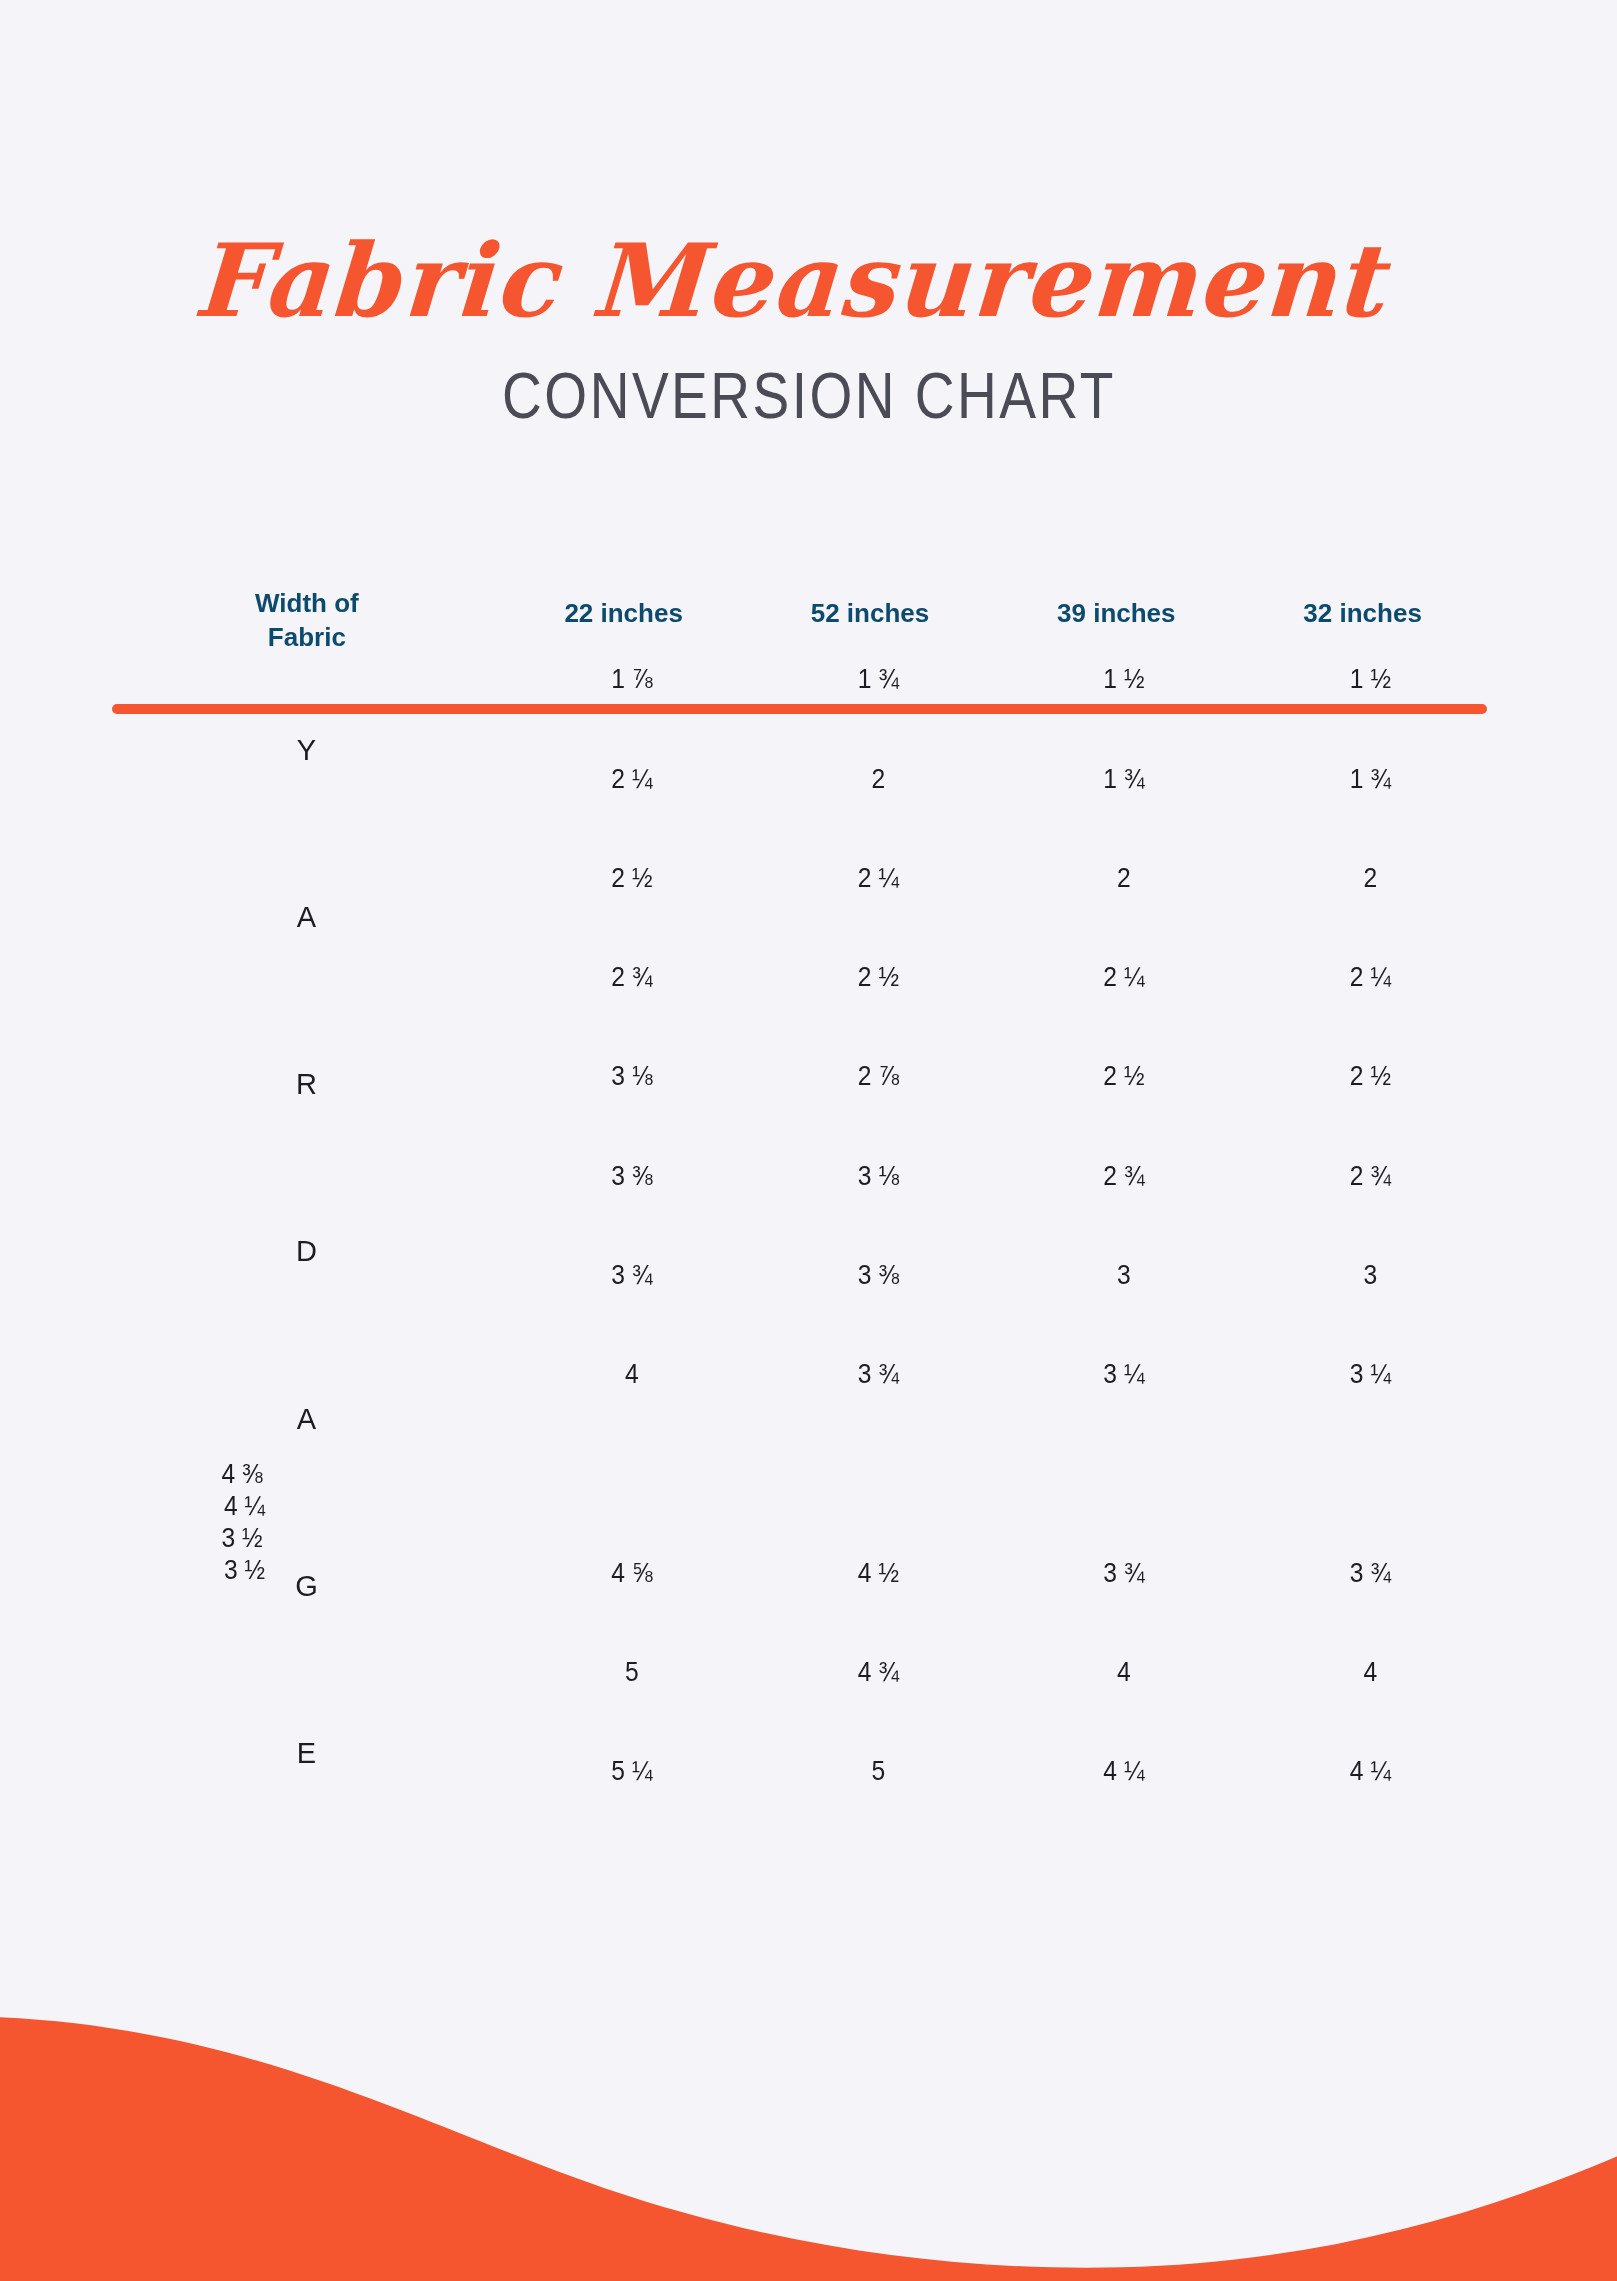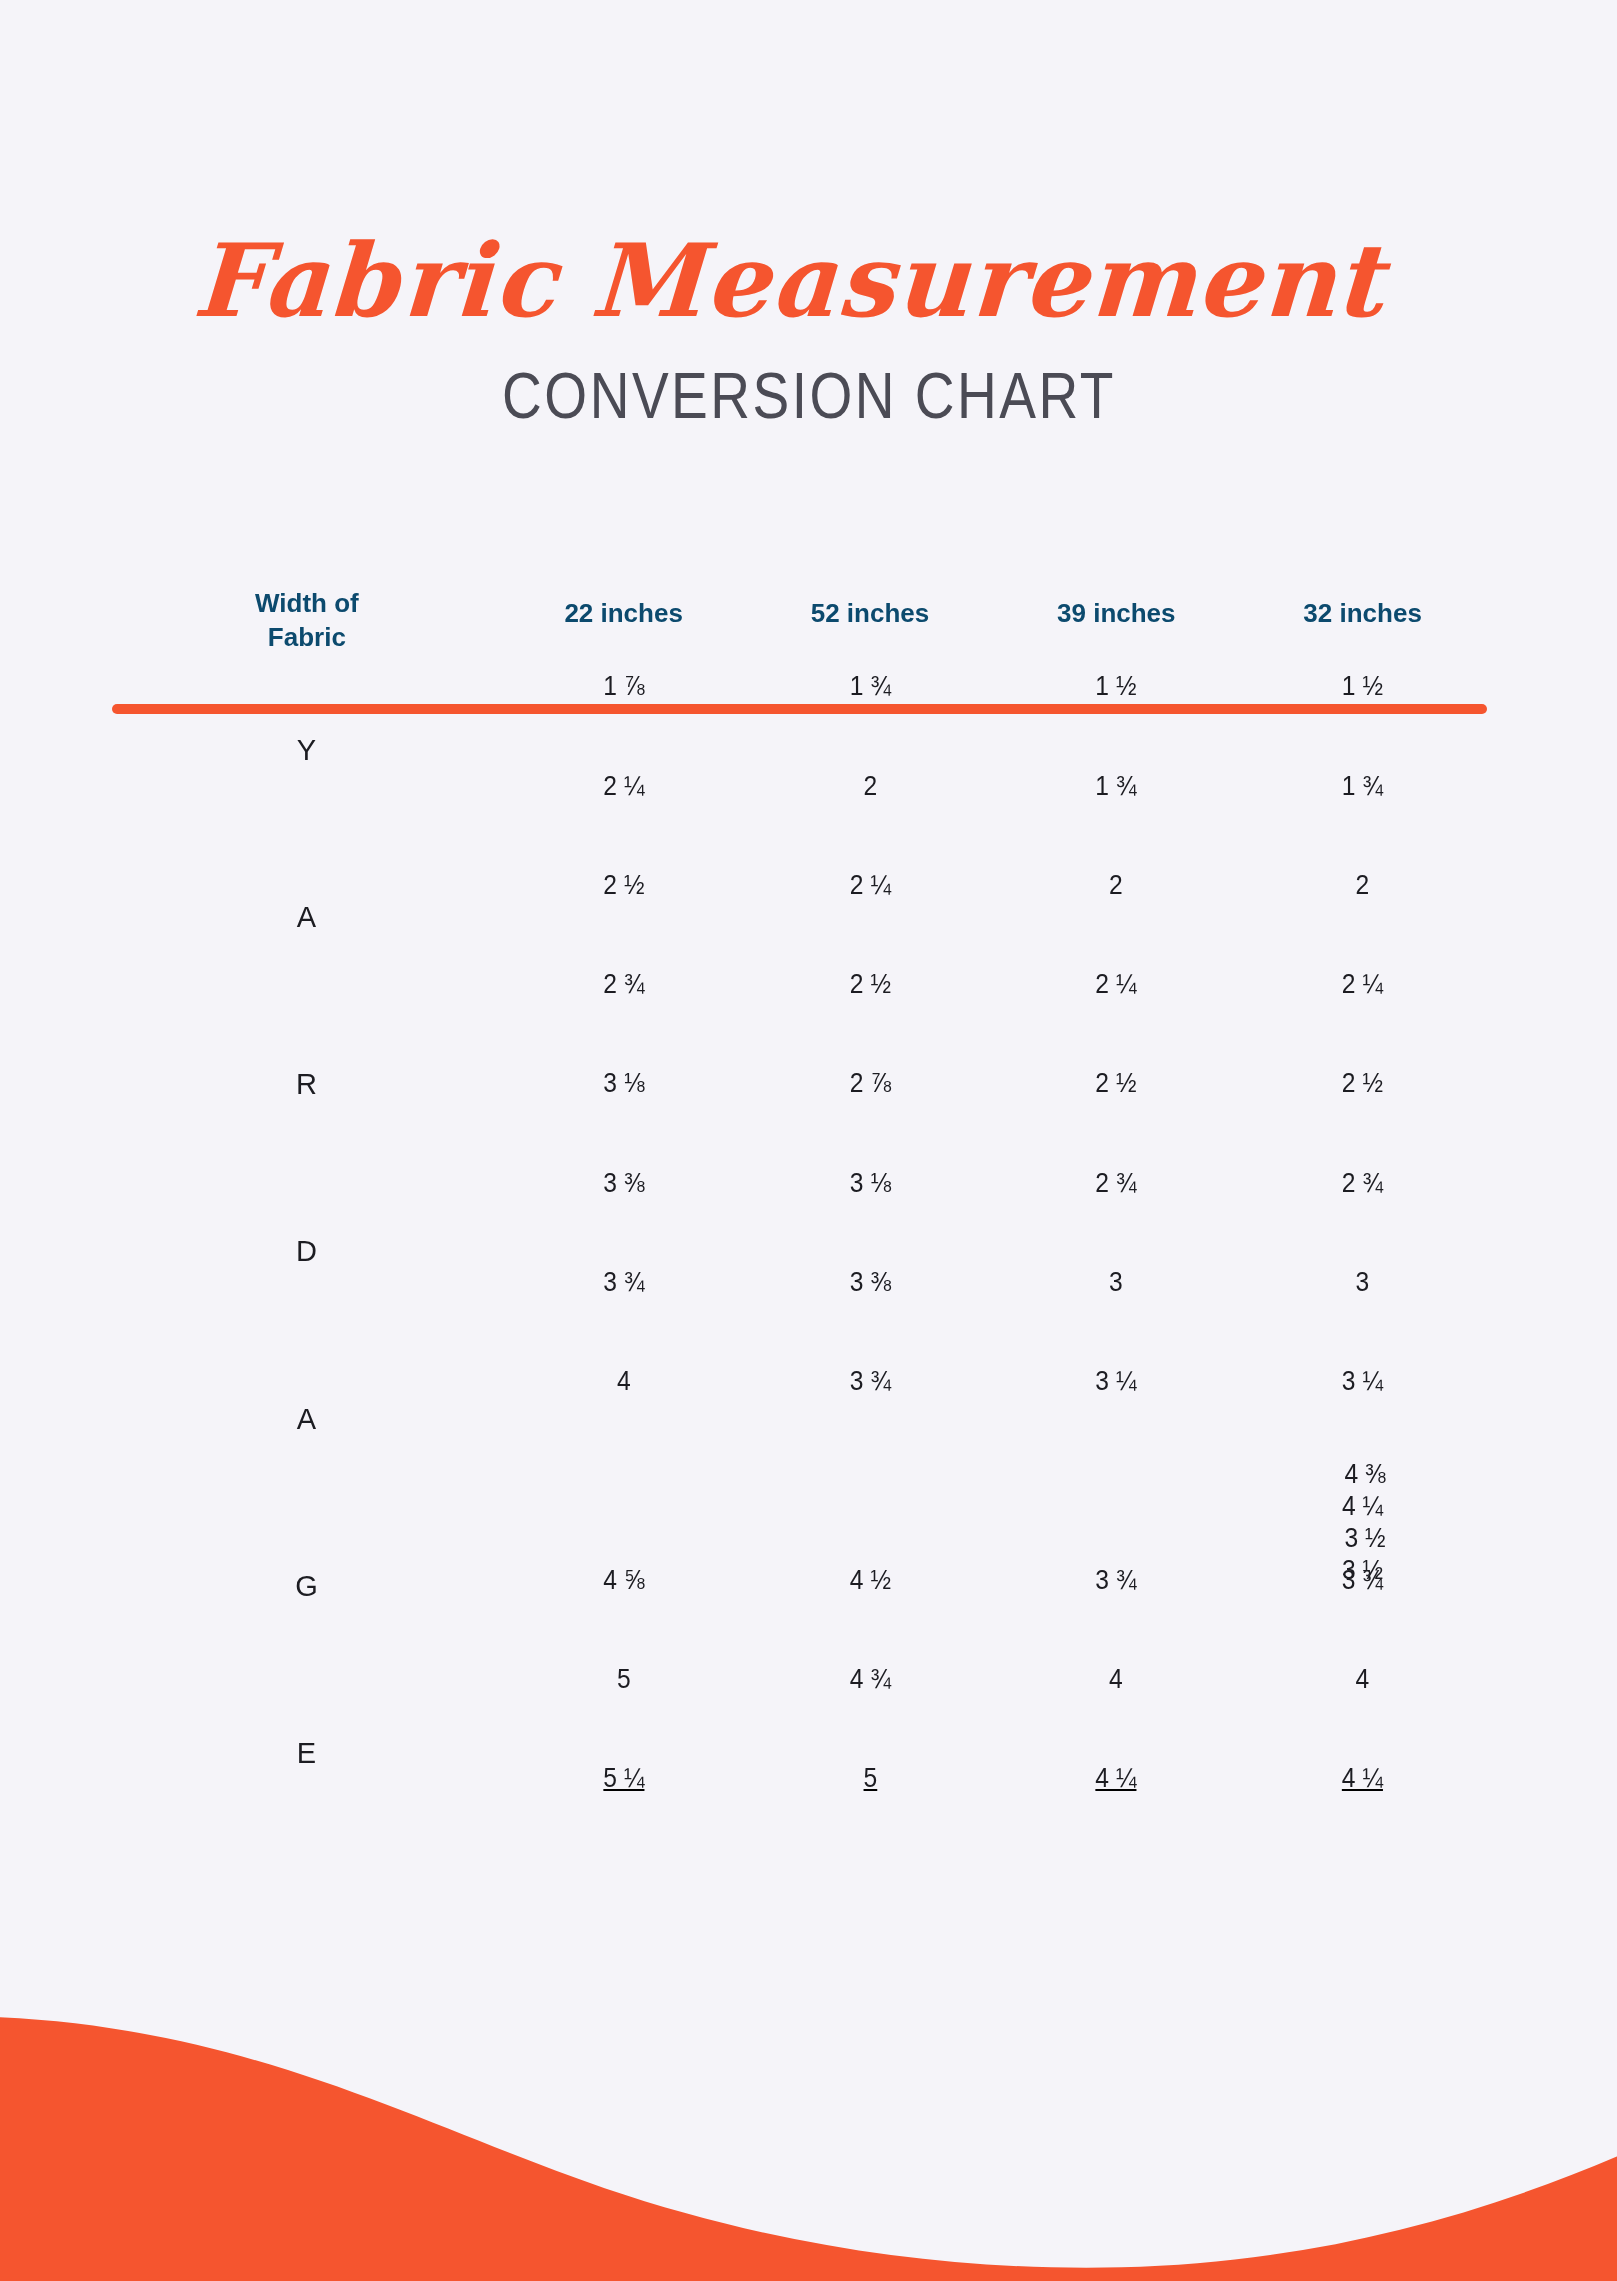--- a/index.html
+++ b/index.html
@@ -84,24 +84,24 @@
 
   
   #table-body {
     position: relative;
     margin-top: 0;
     height: 1209px;
   }
   .data-row {
     display: flex;
     position: absolute;
-    left: 0;
+    left: 8px;
     width: 1375px;
     height: 39px;
-    align-items: flex-end;
+    align-items: flex-start;
   }
   .cell {
     font-size: 28px;
     color: #1C1C22;
     text-align: center;
     font-family: "Liberation Sans", sans-serif;
     transform: scaleX(0.88);
   }
   .cell-spacer { width: 390px; }
   .cell-c1 { width: 244px; }
@@ -223,21 +223,21 @@
         <div class="cell cell-c3">3 ¾</div>
         <div class="cell cell-c4">3 ¾</div>
       </div>
       <div class="data-row" style="top: 942px;">
         <div class="cell cell-spacer"></div>
         <div class="cell cell-c1">5</div>
         <div class="cell cell-c2">4 ¾</div>
         <div class="cell cell-c3">4</div>
         <div class="cell cell-c4">4</div>
       </div>
-      <div class="data-row" style="top: 1041px; text-decoration: underline;">
+      <div class="data-row" style="top: 1041px;">
         <div class="cell cell-spacer"></div>
         <div class="cell cell-c1">5 ¼</div>
         <div class="cell cell-c2">5</div>
         <div class="cell cell-c3">4 ¼</div>
         <div class="cell cell-c4">4 ¼</div>
       </div>
       <div class="yardage-letter" style="top: 19.5px;">Y</div>
       <div class="yardage-letter" style="top: 187px;">A</div>
       <div class="yardage-letter" style="top: 354px;">R</div>
       <div class="yardage-letter" style="top: 521px;">D</div>

